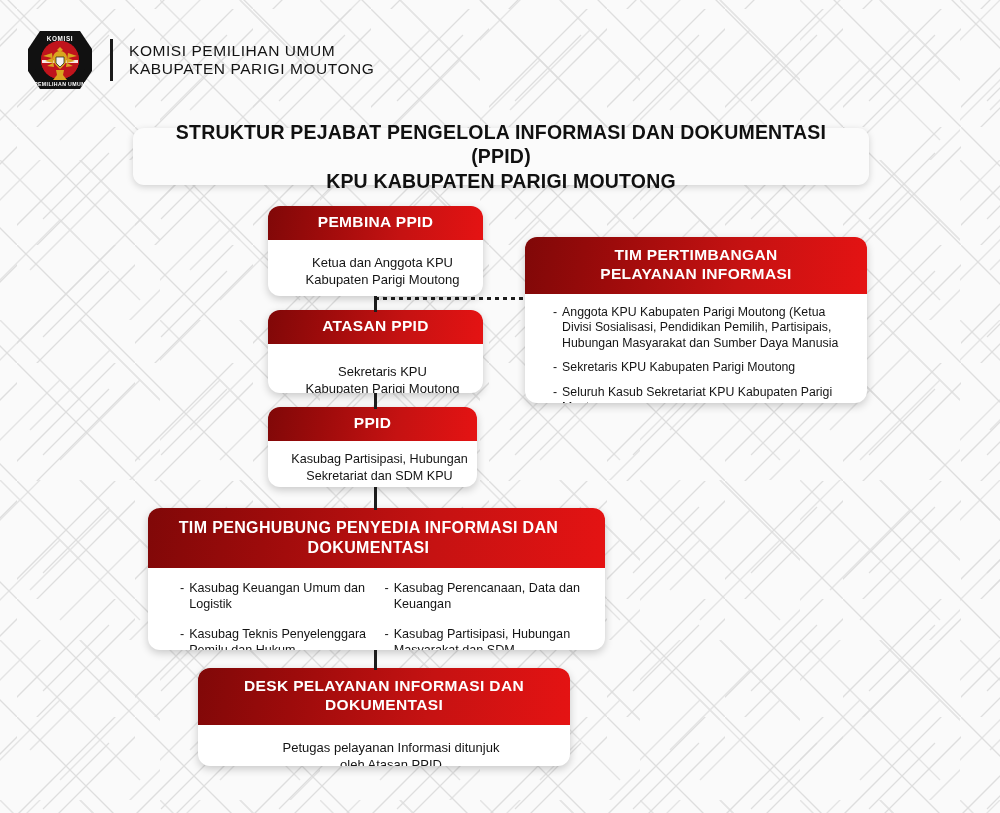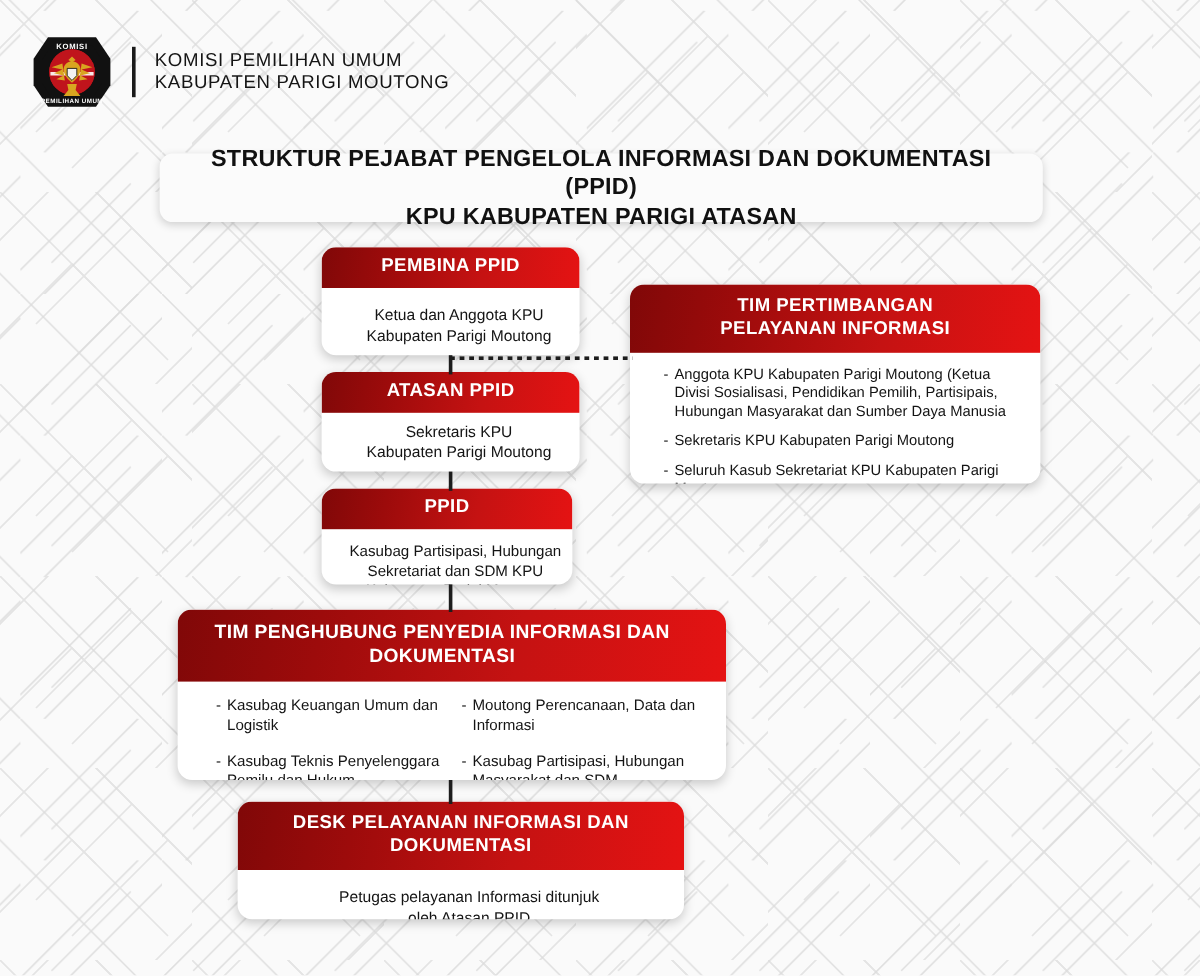--- a/index.html
+++ b/index.html
@@ -157,21 +157,21 @@
   #card-tim-pertimbangan {
     left: 525px; top: 237px; width: 342px; height: 166px;
   }
   #card-tim-pertimbangan .card-header { font-size: 15.5px; padding: 9px 10px 10px 10px; }
   #card-tim-pertimbangan .card-body { font-size: 12.3px; padding: 11px 13px 10px 14px; }
 
   #card-atasan {
     left: 268px; top: 310px; width: 215px; height: 83px;
   }
   #card-atasan .card-header { font-size: 15.5px; }
-  #card-atasan .card-body { font-size: 13px; padding-top: 7px; }
+  #card-atasan .card-body { font-size: 13px; padding-top: 19px; }
 
   #card-ppid {
     left: 268px; top: 407px; width: 209px; height: 80px;
   }
   #card-ppid .card-header { font-size: 15.5px; }
   #card-ppid .card-body { font-size: 12.6px; padding: 10px 8px 10px 8px; }
 
   #card-penghubung {
     left: 148px; top: 508px; width: 457px; height: 142px;
   }
@@ -280,21 +280,21 @@
 
     <div class="brand-text">
       <span>KOMISI PEMILIHAN UMUM</span>
       <span>KABUPATEN PARIGI MOUTONG</span>
     </div>
   </div>
 
   <div class="title-banner">
     <div class="title-lines">
       <span>STRUKTUR PEJABAT PENGELOLA INFORMASI DAN DOKUMENTASI (PPID)</span>
-      <span>KPU KABUPATEN PARIGI ATASAN</span>
+      <span>KPU KABUPATEN PARIGI MOUTONG</span>
     </div>
   </div>
 
   <div class="connector-v" id="conn-pembina-atasan"></div>
   <div class="connector-v" id="conn-atasan-ppid"></div>
   <div class="connector-v" id="conn-ppid-penghubung"></div>
   <div class="connector-v" id="conn-penghubung-desk"></div>
   <div class="connector-dotted" id="conn-dotted-tim"></div>
 
   <div class="card" id="card-pembina">
@@ -361,21 +361,21 @@
             <li>
               <span class="dash">-</span>
               <span>Kasubag Teknis Penyelenggara Pemilu dan Hukum</span>
             </li>
           </ul>
         </div>
         <div class="col">
           <ul class="bullets">
             <li>
               <span class="dash">-</span>
-              <span>Moutong Perencanaan, Data dan Informasi</span>
+              <span>Kasubag Perencanaan, Data dan Keuangan</span>
             </li>
             <li>
               <span class="dash">-</span>
               <span>Kasubag Partisipasi, Hubungan Masyarakat dan SDM</span>
             </li>
           </ul>
         </div>
       </div>
     </div>
   </div>

